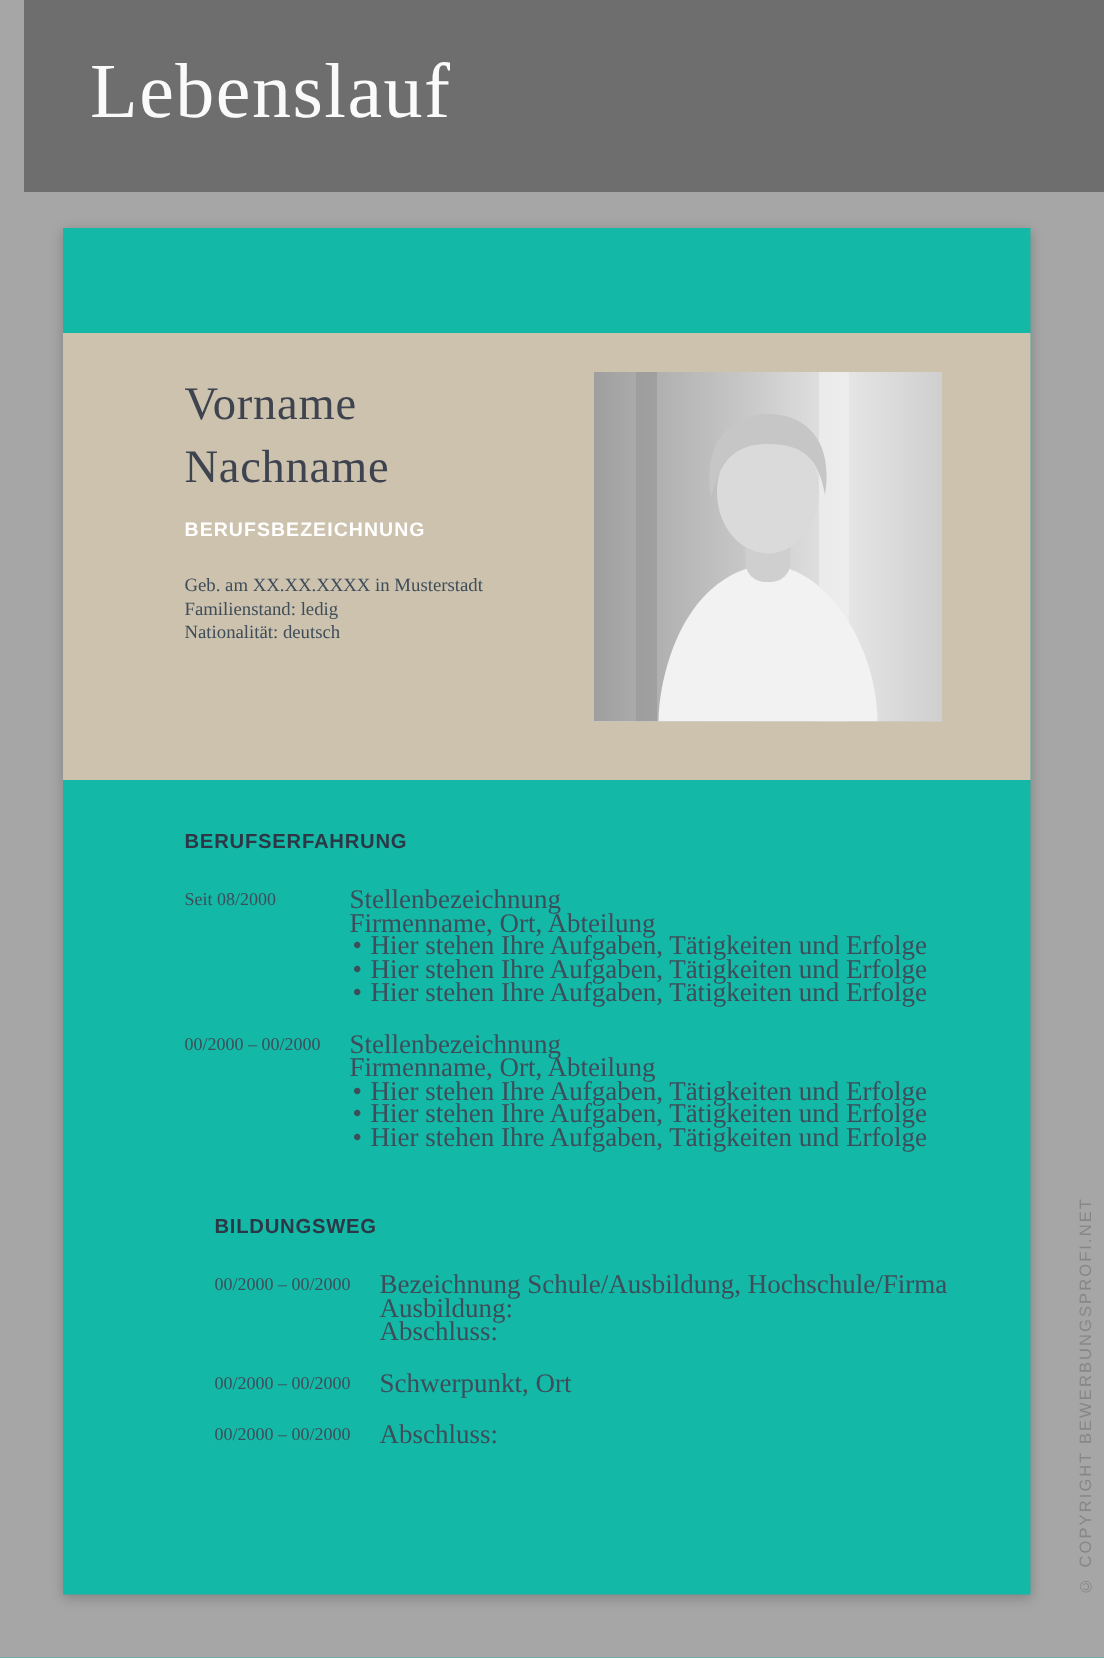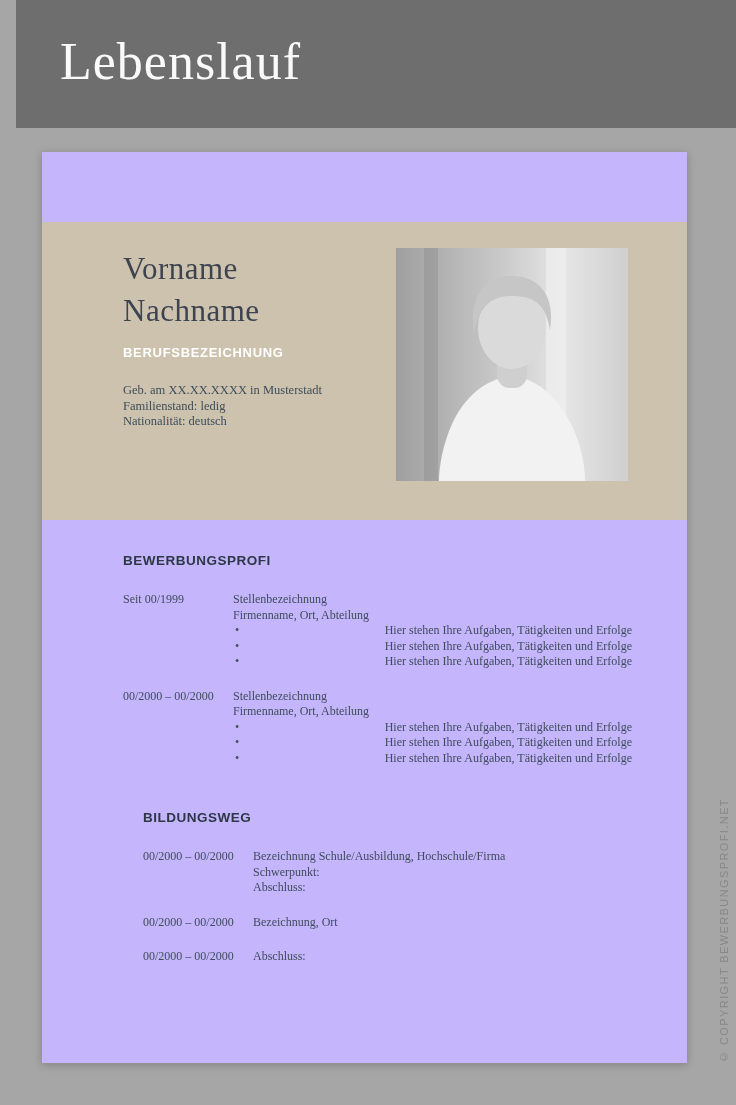--- a/index.html
+++ b/index.html
@@ -29,21 +29,21 @@
   .doc-title{
     margin:0 0 6px 44px;
     font-family:"Liberation Serif", serif;
     font-weight:400;
     font-size:52px;
     color:var(--title-text);
     letter-spacing:1px;
   }
   .paper{
     position:absolute;left:42px;top:152px;width:645px;height:911px;
-    background:#c4b5fd;
+    background:#14b8a6;
     box-shadow:0 2px 8px rgba(0,0,0,0.22);
   }
   .band{
     position:relative;
     margin-top:70px;height:298px;
     background:var(--accent-band);
     padding:26px 0 0 81px;
   }
   .name{
     font-size:31px;line-height:42px;
@@ -77,25 +77,25 @@
     color:var(--heading-text);
   }
   .entry{display:flex;margin-bottom:19px;}
   .entry-date{
     flex:0 0 110px;width:110px;
     font-size:12px;line-height:15.5px;
     color:var(--body-text);
   }
   .entry-content{
     flex:1 1 auto;
-    font-size:12px;line-height:15.5px;
+    font-size:18px;line-height:15.5px;
     color:var(--body-text);
   }
   .cline{min-height:15.5px;}
-  .bullets{margin:0;padding:0;list-style:none;text-align:right;}
+  .bullets{margin:0;padding:0;list-style:none;}
   .bullets li{position:relative;padding-left:14px;min-height:15.5px;}
   .bullets li::before{content:"\2022";position:absolute;left:2px;}
   .copyright{
     position:absolute;right:6px;bottom:42px;
     writing-mode:vertical-rl;transform:rotate(180deg);
     font-family:"Liberation Sans", sans-serif;
     font-size:11px;letter-spacing:1.4px;
     color:#878787;white-space:nowrap;
   }
 </style>
@@ -136,23 +136,23 @@
           <path d="M116 128 C 88 131 68 150 56 176 C 47 196 43 218 43 233 L 189 233 C 189 215 184 193 174 174 C 161 150 143 131 116 128 Z" fill="#f2f2f2"></path>
           <rect x="101" y="104" width="30" height="36" rx="13" fill="#cfcfcf"></rect>
           <ellipse cx="116" cy="80" rx="34" ry="41" fill="#dadada"></ellipse>
           <path d="M78 84 C 72 46 92 28 116 28 C 140 28 160 44 154 82 C 150 58 140 48 116 48 C 93 48 84 60 78 84 Z" fill="#c6c6c6"></path>
         </svg>
       </div>
     </div>
 
     <div class="cv-body" id="sections">
         <section class="cv-section">
-          <h2 class="sec-heading">BEWERBUNGSPROFI</h2>
-          <div class="entry">
-            <div class="entry-date">Seit 00/1999</div>
+          <h2 class="sec-heading">BERUFSERFAHRUNG</h2>
+          <div class="entry">
+            <div class="entry-date">Seit 08/2000</div>
             <div class="entry-content">
               <div class="cline">Stellenbezeichnung</div>
               <div class="cline">Firmenname, Ort, Abteilung</div>
               <ul class="bullets">
                 <li>Hier stehen Ihre Aufgaben, Tätigkeiten und Erfolge</li>
                 <li>Hier stehen Ihre Aufgaben, Tätigkeiten und Erfolge</li>
                 <li>Hier stehen Ihre Aufgaben, Tätigkeiten und Erfolge</li>
               </ul>
             </div>
           </div>
@@ -168,28 +168,28 @@
               </ul>
             </div>
           </div>
         </section>
         <section class="cv-section">
           <h2 class="sec-heading">BILDUNGSWEG</h2>
           <div class="entry">
             <div class="entry-date">00/2000 – 00/2000</div>
             <div class="entry-content">
               <div class="cline">Bezeichnung Schule/Ausbildung, Hochschule/Firma</div>
-              <div class="cline">Schwerpunkt:</div>
+              <div class="cline">Ausbildung:</div>
               <div class="cline">Abschluss:</div>
             </div>
           </div>
           <div class="entry">
             <div class="entry-date">00/2000 – 00/2000</div>
             <div class="entry-content">
-              <div class="cline">Bezeichnung, Ort</div>
+              <div class="cline">Schwerpunkt, Ort</div>
             </div>
           </div>
           <div class="entry">
             <div class="entry-date">00/2000 – 00/2000</div>
             <div class="entry-content">
               <div class="cline">Abschluss:</div>
             </div>
           </div>
         </section>
       </div>

